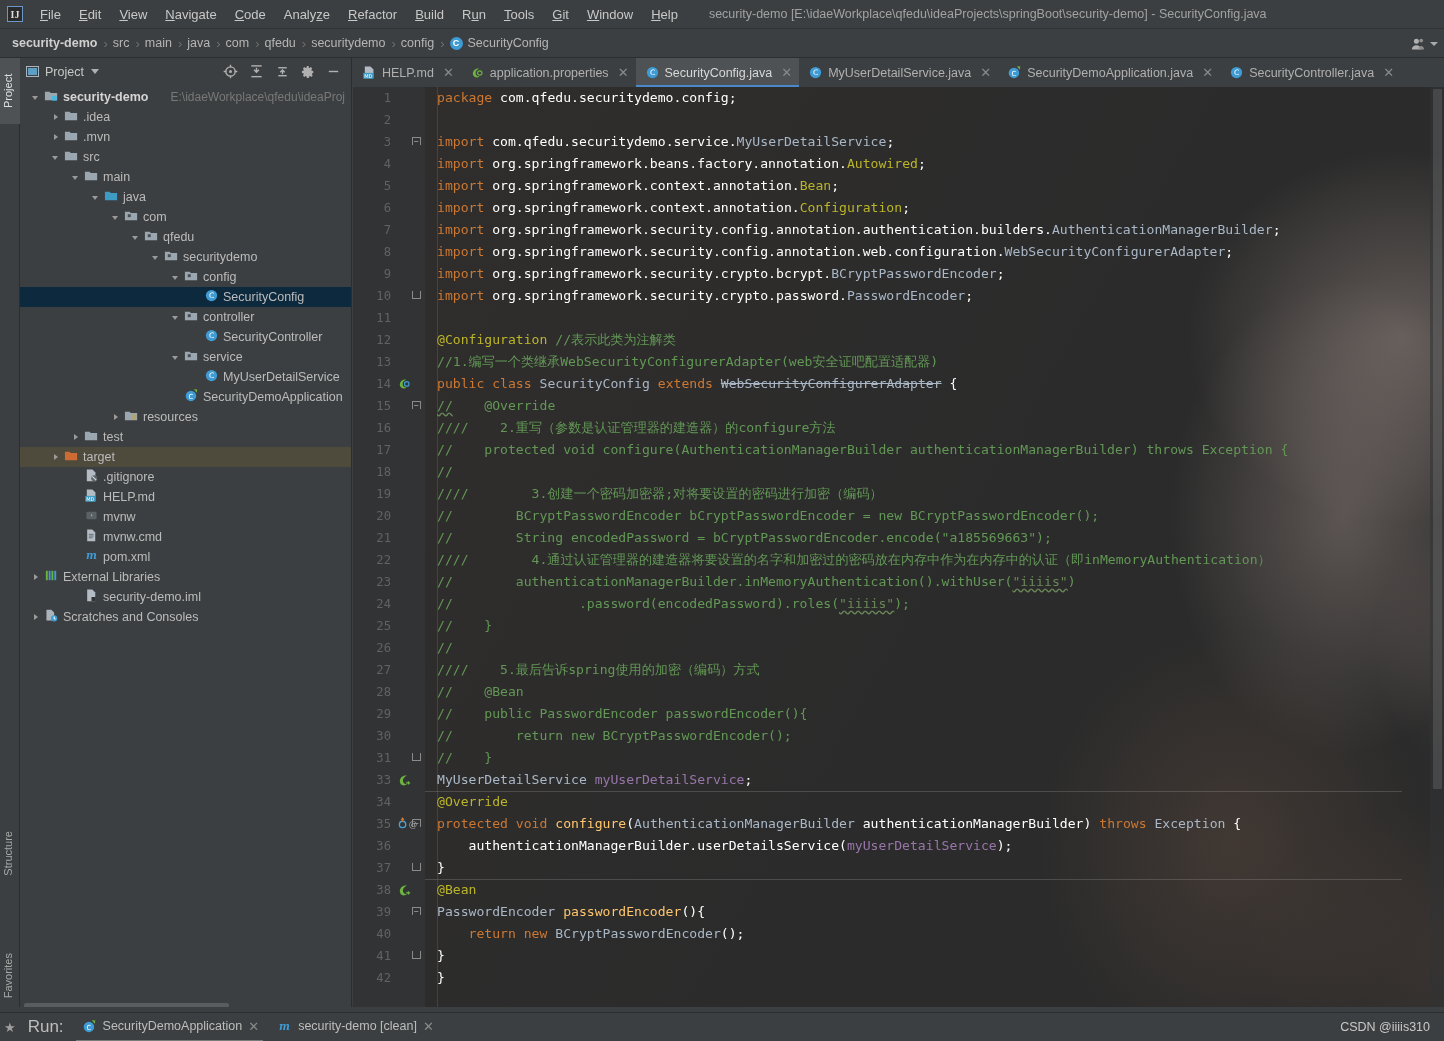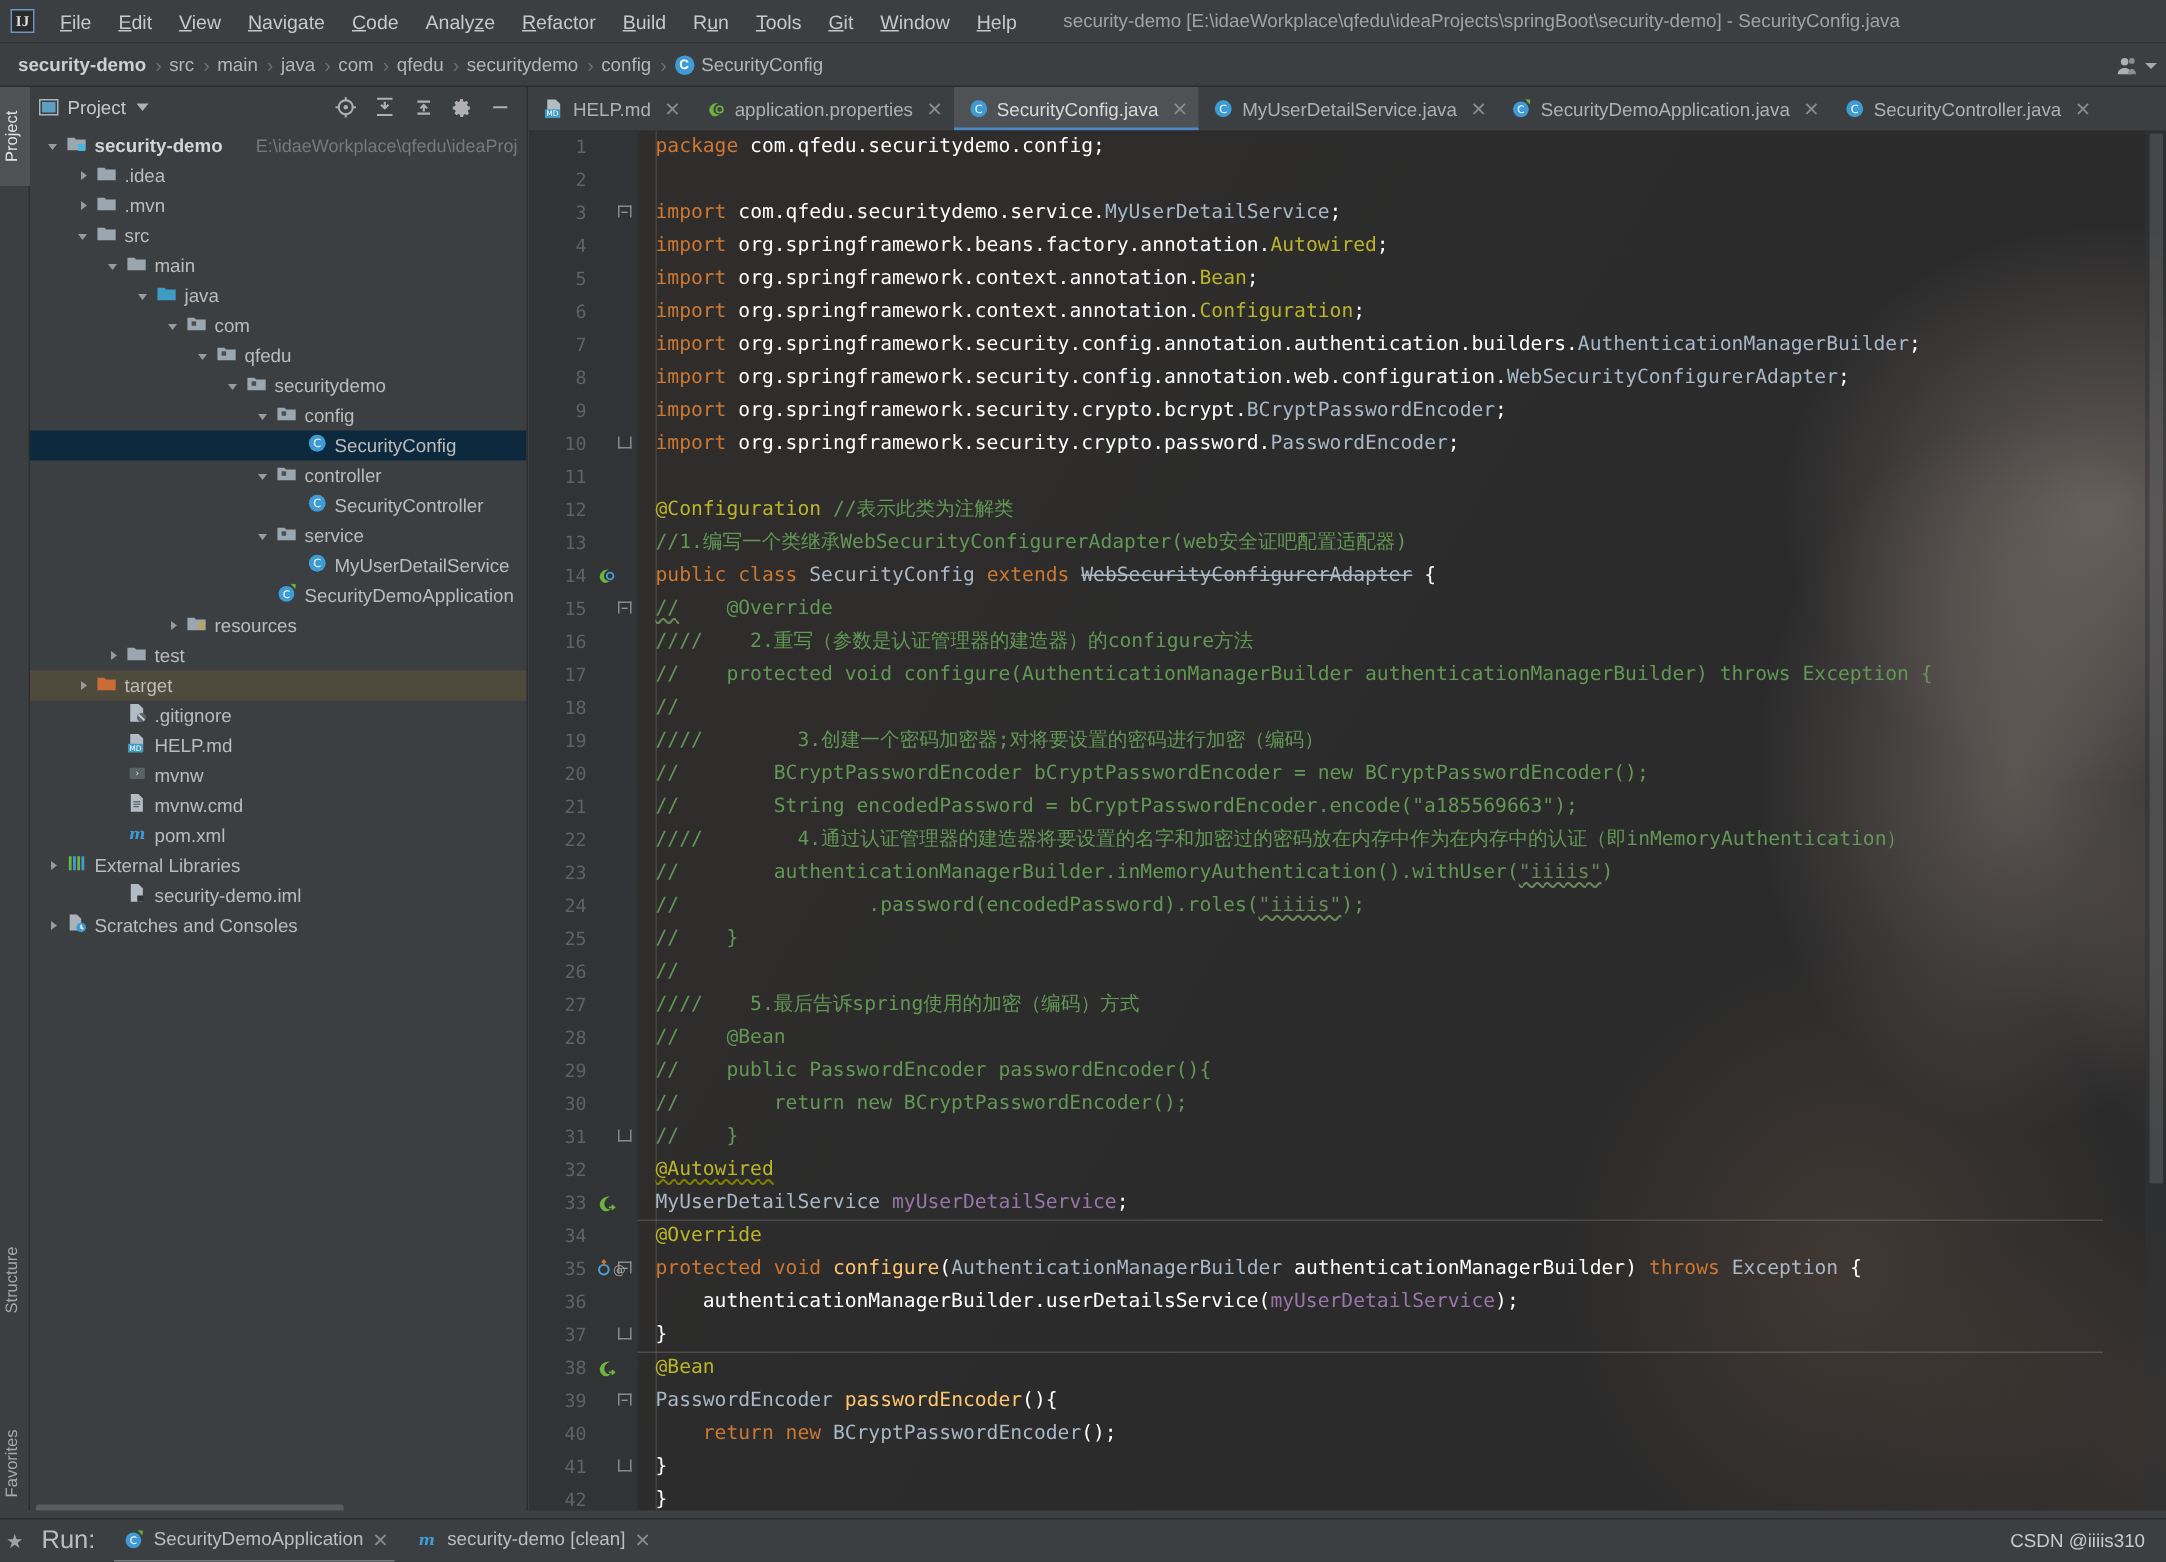--- a/index.html
+++ b/index.html
@@ -719,21 +719,20 @@
         <div class="ln"><span class="lnum">22</span><span class="lmark"></span><span class="lcode"><span class="cmt">////        4.通过认证管理器的建造器将要设置的名字和加密过的密码放在内存中作为在内存中的认证（即inMemoryAuthentication）</span></span></div>
         <div class="ln"><span class="lnum">23</span><span class="lmark"></span><span class="lcode"><span class="cmt">//        authenticationManagerBuilder.inMemoryAuthentication().withUser(</span><span class="str squiggle-g">"iiiis"</span><span class="cmt">)</span></span></div>
         <div class="ln"><span class="lnum">24</span><span class="lmark"></span><span class="lcode"><span class="cmt">//                .password(encodedPassword).roles(</span><span class="str squiggle-g">"iiiis"</span><span class="cmt">);</span></span></div>
         <div class="ln"><span class="lnum">25</span><span class="lmark"></span><span class="lcode"><span class="cmt">//    }</span></span></div>
         <div class="ln"><span class="lnum">26</span><span class="lmark"></span><span class="lcode"><span class="cmt">//</span></span></div>
         <div class="ln"><span class="lnum">27</span><span class="lmark"></span><span class="lcode"><span class="cmt">////    5.最后告诉spring使用的加密（编码）方式</span></span></div>
         <div class="ln"><span class="lnum">28</span><span class="lmark"></span><span class="lcode"><span class="cmt">//    @Bean</span></span></div>
         <div class="ln"><span class="lnum">29</span><span class="lmark"></span><span class="lcode"><span class="cmt">//    public PasswordEncoder passwordEncoder(){</span></span></div>
         <div class="ln"><span class="lnum">30</span><span class="lmark"></span><span class="lcode"><span class="cmt">//        return new BCryptPasswordEncoder();</span></span></div>
         <div class="ln"><span class="lnum">31</span><span class="lmark"><span class="fold bot"></span></span><span class="lcode"><span class="cmt">//    }</span></span></div>
-        <div class="ln"><span class="lnum">32</span><span class="lmark"></span><span class="lcode"><span class="ann squiggle">@Autowired</span></span></div>
         <div class="ln"><span class="lnum">33</span><span class="lmark"><span class="gmark"><svg width="15" height="15" viewBox="0 0 16 16">
                 <path d="M3 10c0-4 3.4-6.6 7.4-6.1C8.1 4.8 6.3 6.7 6.3 9c0 2.6 2.2 4.3 4.6 3.9-1.5 1.4-3.7 1.9-5.6 1A5.3 5.3 0 013 10z" fill="#6db33f"></path>
                 <path d="M9.5 11.6h3.6M11.6 10l1.8 1.6-1.8 1.6" stroke="#6db33f" stroke-width="1.2" fill="none"></path>
               </svg></span></span><span class="lcode"><span class="cls">MyUserDetailService</span> <span class="fld">myUserDetailService</span><span class="txt">;</span></span></div>
         <div class="ln"><div class="method-sep" style="top: 0px;"></div><span class="lnum">34</span><span class="lmark"></span><span class="lcode"><span class="ann">@Override</span></span></div>
         <div class="ln"><span class="lnum">35</span><span class="lmark"><span class="fold top">−</span><span class="gmark"><svg width="28" height="15" viewBox="0 0 28 16">
                 <circle cx="5" cy="9" r="3.4" fill="none" stroke="#4aa3d8" stroke-width="1.4"></circle>
                 <path d="M5 6V2.6M3.6 4l1.4-1.6L6.4 4" stroke="#cc7832" stroke-width="1.3" fill="none"></path>
                 <text x="16" y="12" font-size="9" font-family="DejaVu Sans, sans-serif" fill="#a0a0a0" text-anchor="middle">@</text>
               </svg></span></span><span class="lcode"><span class="kw">protected void</span> <span class="mth">configure</span><span class="txt">(</span><span class="cls">AuthenticationManagerBuilder</span> <span class="txt">authenticationManagerBuilder)</span> <span class="kw">throws</span> <span class="cls">Exception</span> <span class="txt">{</span></span></div>

